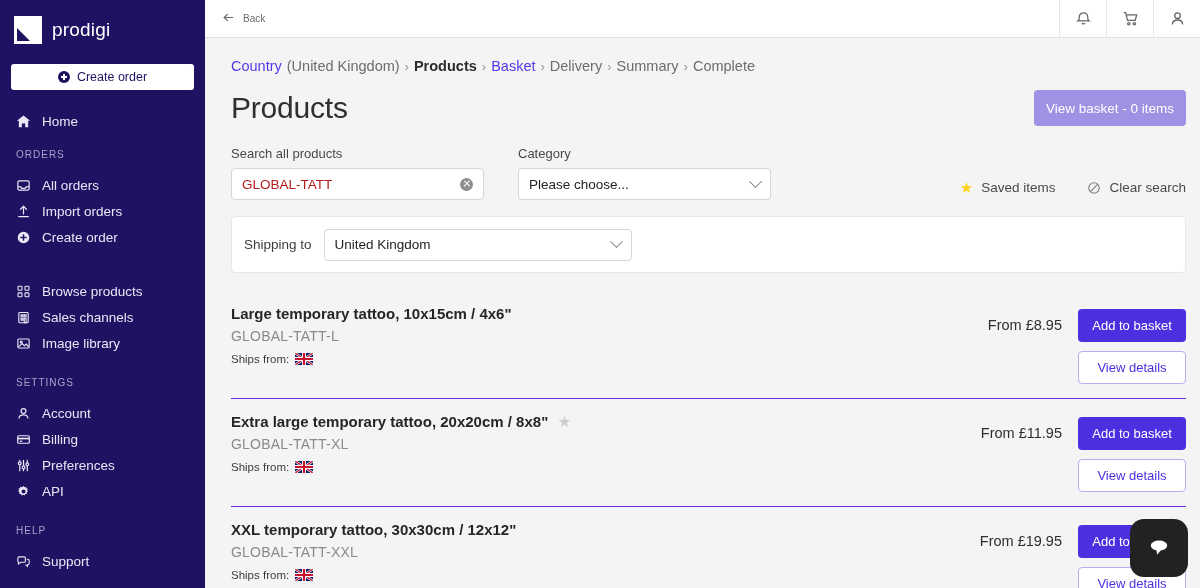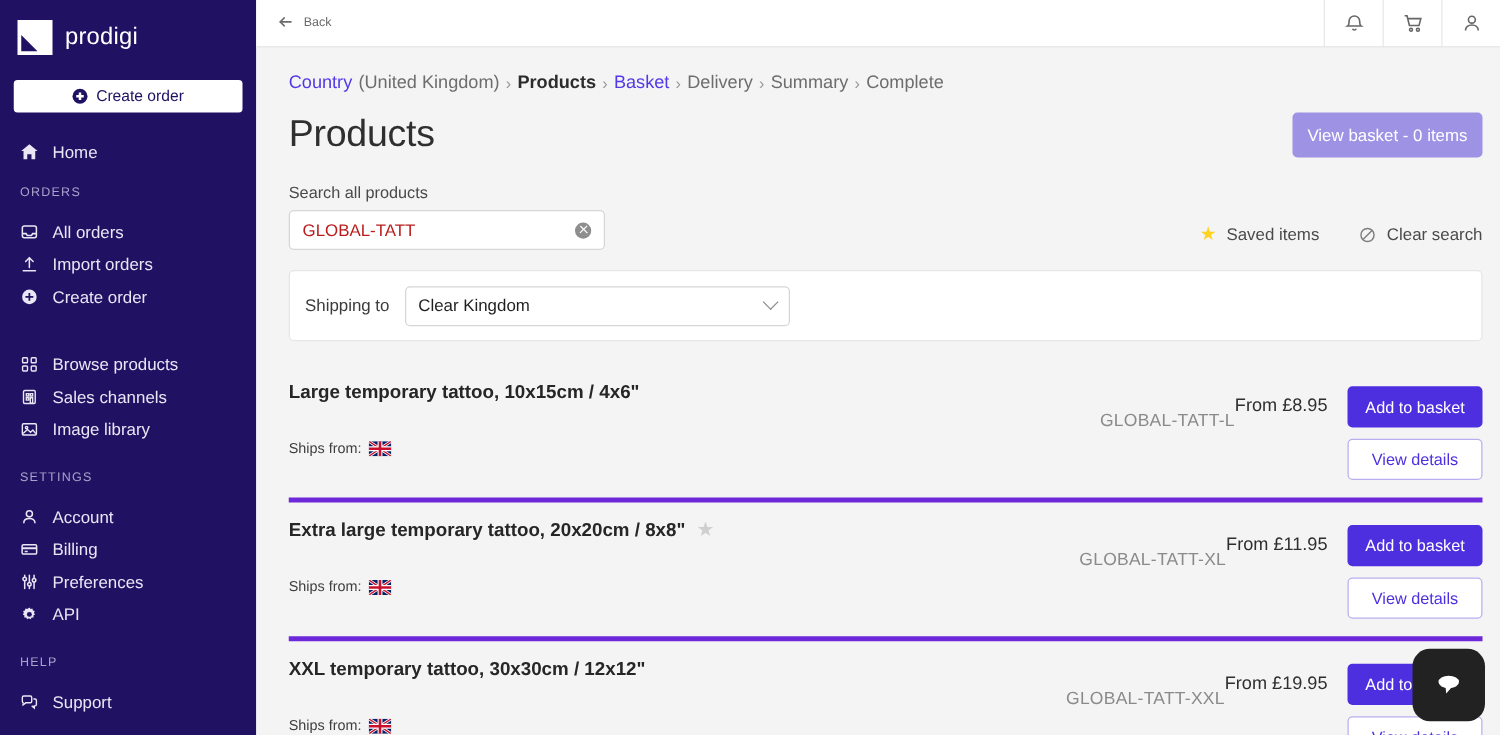--- a/index.html
+++ b/index.html
@@ -161,22 +161,21 @@
     height: 57px; display: flex; align-items: center; padding: 0 12px;
   }
   .shipping-label { font-size: 13.5px; color: #3c3c3c; margin-right: 12px; }
   .shipping-select { width: 308px; }
 
   
   .product-list { margin-top: 18px; }
   .product-row {
     display: flex; align-items: flex-start;
     padding: 12px 0 14px 0;
-    border-bottom: 4px solid #6d28d9;
-    text-align: right;
+    border-bottom: 1px solid #6d28d9;
   }
   .product-info { flex: 1 1 auto; padding-top: 2px; }
   .product-title-row { display: flex; align-items: center; gap: 9px; }
   .product-title { font-size: 15px; font-weight: bold; color: #262626; }
   .star-grey { color: #cfcfcf; font-size: 16px; line-height: 1; cursor: pointer; }
   .product-sku { font-size: 14px; color: #8a8a8a; margin-top: 6px; letter-spacing: .2px; }
   .ships-from { display: flex; align-items: center; gap: 6px; margin-top: 9px; font-size: 11.5px; color: #3d3d3d; }
   .flag-uk {
     width: 18px; height: 12px; flex: 0 0 18px; display: block; border-radius: 1px;
   }
@@ -421,20 +420,27 @@
         <div class="field-group">
           <div class="field-label">Search all products</div>
           <div class="text-input">
             <span class="input-val" title="Search all products">GLOBAL-TATT</span>
             <span class="clear-ico"></span>
           </div>
         </div>
 
         <div class="filters-sep"></div>
 
+        <div class="field-group">
+          <div class="field-label">Category</div>
+          <div class="select-box category-select">
+            <span class="val">Please choose...</span>
+            <span class="chev"></span>
+          </div>
+        </div>
 
         <div class="filter-actions">
           <div class="filter-action">
             <span class="star-gold">★</span>
             <span>Saved items</span>
           </div>
           <div class="filter-action">
             <span class="noentry">
               <svg viewBox="0 0 16 16" fill="none" stroke="#7d7d7d" stroke-width="1.3">
                   <circle cx="8" cy="8" r="6"></circle>
@@ -442,21 +448,21 @@
                 </svg>
             </span>
             <span>Clear search</span>
           </div>
         </div>
       </div>
 
       <div class="shipping-card">
         <span class="shipping-label">Shipping to</span>
         <div class="select-box shipping-select">
-          <span class="val">Clear Kingdom</span>
+          <span class="val">United Kingdom</span>
           <span class="chev"></span>
         </div>
       </div>
 
       <div class="product-list">
 
         <div class="product-row">
           <div class="product-info">
             <div class="product-title-row">
               <span class="product-title">Large temporary tattoo, 10x15cm / 4x6"</span>

